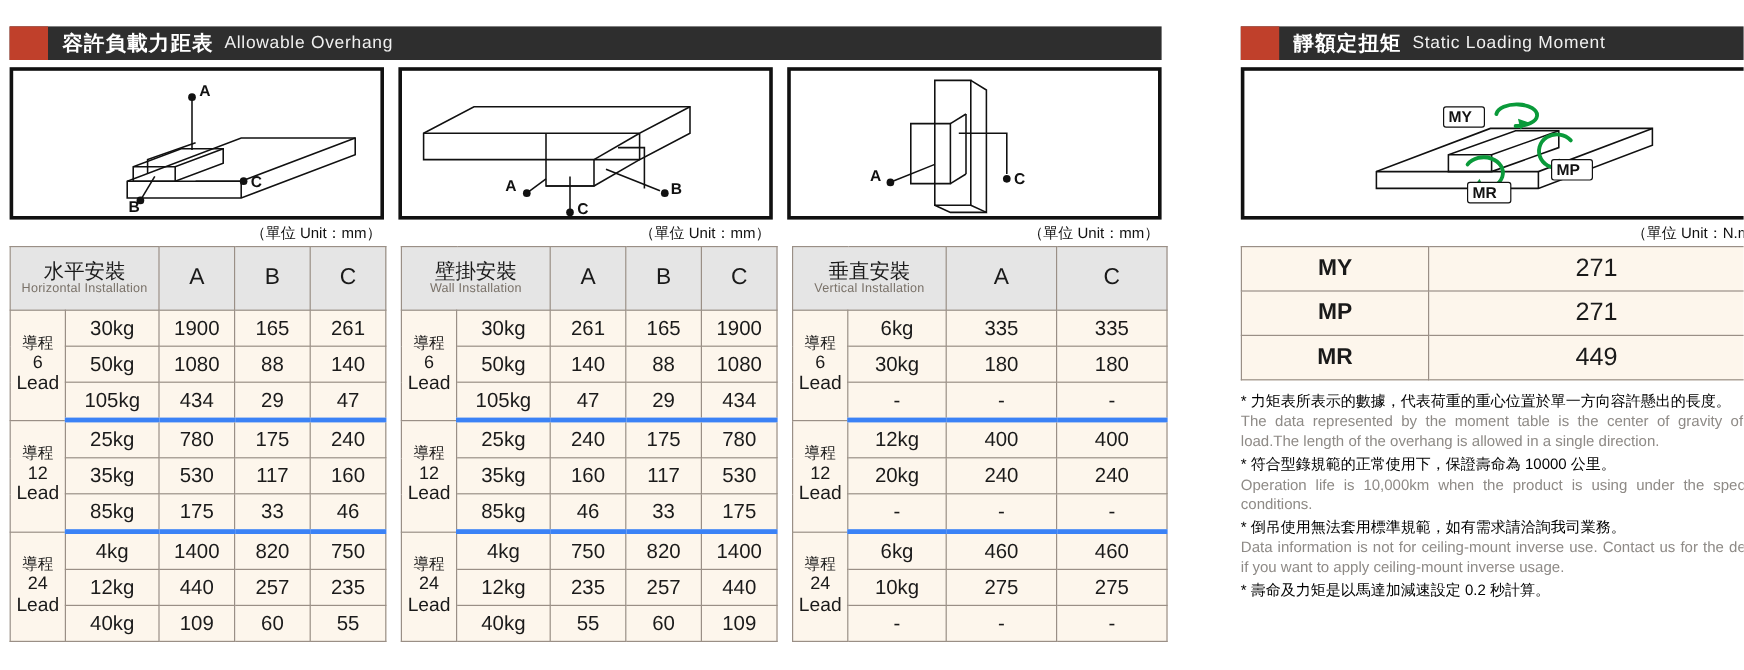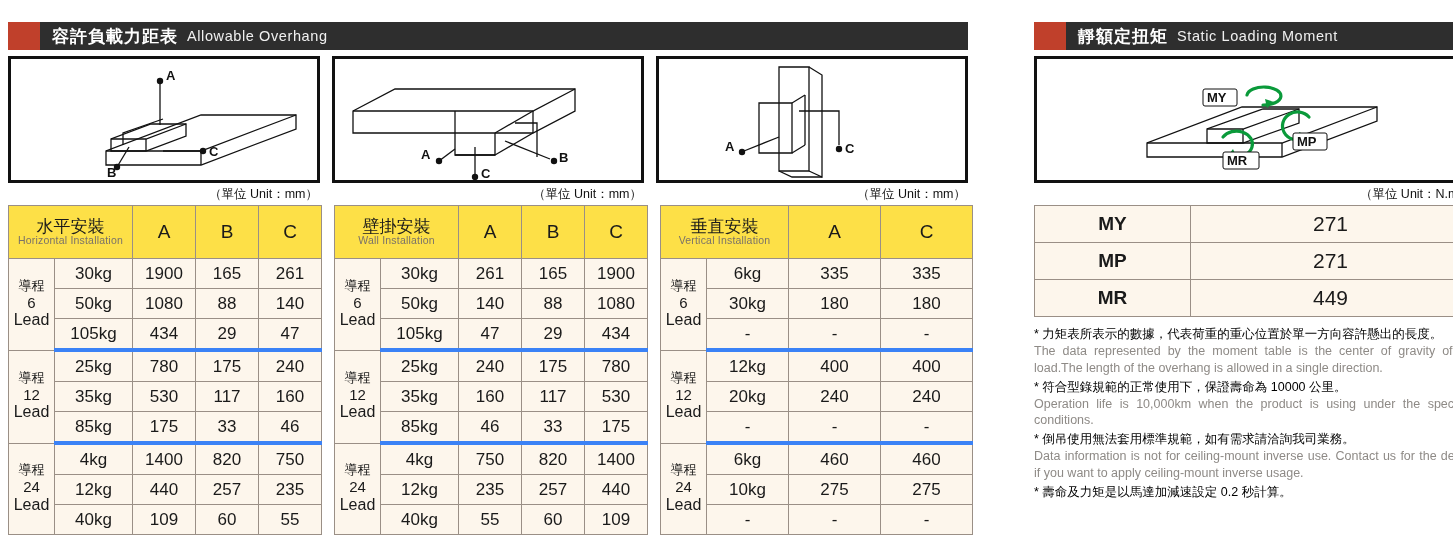--- a/index.html
+++ b/index.html
@@ -46,21 +46,21 @@
   .tbl td,.tbl th{
     border:1px solid #9a8f86;
     text-align:center;
     background:#fdf6ec;
     color:#1a1a1a;
     font-weight:normal;
     height:29px;
     padding:0;
   }
   .tbl .hdr td{
-    background:#fde047;
+    background:#e5e5e5;
     font-size:19px;
     height:52px;
   }
   .hdr .mode{line-height:1.05;}
   .hdr .mode .m-cn{font-size:17px;display:block;font-weight:normal;}
   .hdr .mode .m-en{font-size:10.5px;display:block;color:#7a7269;letter-spacing:.2px;}
   .lead-cell{
     width:44px;font-size:11px;line-height:1.15;color:#1a1a1a;
   }
   .lead-cell .l-cn{font-size:13px;display:block;}

